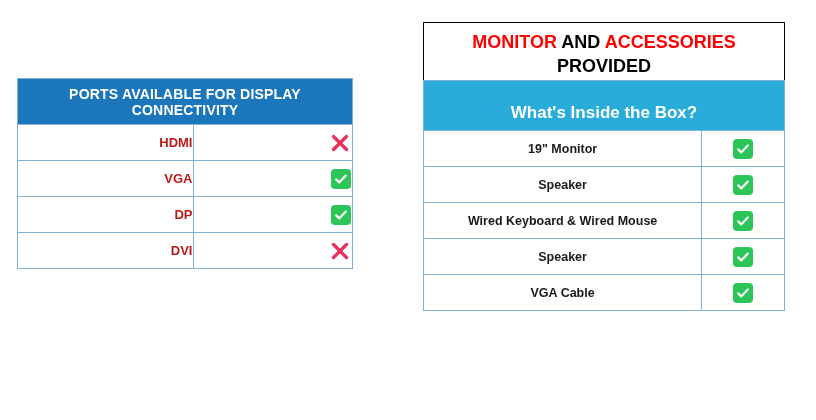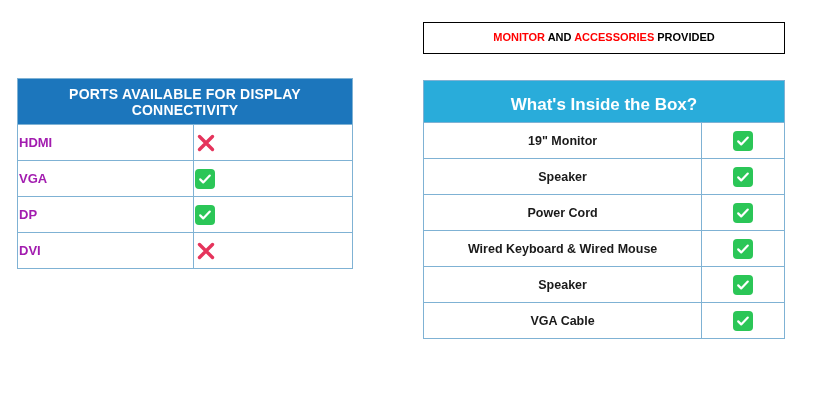--- a/index.html
+++ b/index.html
@@ -32,42 +32,42 @@
     font-size: 14px;
     font-weight: bold;
     letter-spacing: 0.2px;
     text-align: center;
     padding: 7px 4px 6px 4px;
     border: none;
   }
   #ports-table td.cell {
     border: 1px solid #7FB2D4;
     height: 36px;
-    text-align: left;
+    text-align: right;
     vertical-align: middle;
     font-size: 13px;
     font-weight: bold;
-    color: #a21caf;
+    color: #b91c1c;
     box-sizing: border-box;
   }
   #ports-table td.label-cell { width: 177px; }
   #ports-table td.mark-cell  { width: 159px; }
 
   
   #notice-box {
     position: absolute;
     left: 423px;
     top: 22px;
     width: 362px;
     box-sizing: border-box;
     border: 1.5px solid #000000;
     background: #ffffff;
     text-align: center;
     padding: 7px 6px 8px 6px;
-    font-size: 11px;
+    font-size: 18px;
     font-weight: bold;
     line-height: 1.35;
     color: #000000;
   }
   #notice-box .red { color: #FF0000; }
 
   
   #box-table {
     position: absolute;
     left: 423px;
@@ -77,21 +77,21 @@
     border-collapse: collapse;
     box-sizing: border-box;
     background: #ffffff;
   }
   #box-table .hdr-row td {
     background: #29ACDA;
     color: #ffffff;
     font-size: 17px;
     font-weight: bold;
     text-align: center;
-    padding: 14px 4px 7px 4px;
+    padding: 22px 4px 7px 4px;
     border: none;
   }
   #box-table td.cell {
     border: 1px solid #7FB2D4;
     height: 36px;
     text-align: center;
     vertical-align: middle;
     font-size: 12.5px;
     font-weight: bold;
     color: #1a1a1a;
@@ -174,26 +174,20 @@
               <path d="M3.2 8.4 L6.2 11.4 L12.8 4.6" fill="none" stroke="#ffffff" stroke-width="2.2" stroke-linecap="round" stroke-linejoin="round"></path>
             </svg></span></td>
       </tr>
       <tr>
         <td class="cell label-cell">Speaker</td>
         <td class="cell mark-cell"><span class="check-badge"><svg width="16" height="16" viewBox="0 0 16 16">
               <path d="M3.2 8.4 L6.2 11.4 L12.8 4.6" fill="none" stroke="#ffffff" stroke-width="2.2" stroke-linecap="round" stroke-linejoin="round"></path>
             </svg></span></td>
       </tr>
       <tr>
-        <td class="cell label-cell">Power Cord</td>
-        <td class="cell mark-cell"><span class="check-badge"><svg width="16" height="16" viewBox="0 0 16 16">
-              <path d="M3.2 8.4 L6.2 11.4 L12.8 4.6" fill="none" stroke="#ffffff" stroke-width="2.2" stroke-linecap="round" stroke-linejoin="round"></path>
-            </svg></span></td>
-      </tr>
-      <tr>
         <td class="cell label-cell">Wired Keyboard &amp; Wired Mouse</td>
         <td class="cell mark-cell"><span class="check-badge"><svg width="16" height="16" viewBox="0 0 16 16">
               <path d="M3.2 8.4 L6.2 11.4 L12.8 4.6" fill="none" stroke="#ffffff" stroke-width="2.2" stroke-linecap="round" stroke-linejoin="round"></path>
             </svg></span></td>
       </tr>
       <tr>
         <td class="cell label-cell">Speaker</td>
         <td class="cell mark-cell"><span class="check-badge"><svg width="16" height="16" viewBox="0 0 16 16">
               <path d="M3.2 8.4 L6.2 11.4 L12.8 4.6" fill="none" stroke="#ffffff" stroke-width="2.2" stroke-linecap="round" stroke-linejoin="round"></path>
             </svg></span></td>

